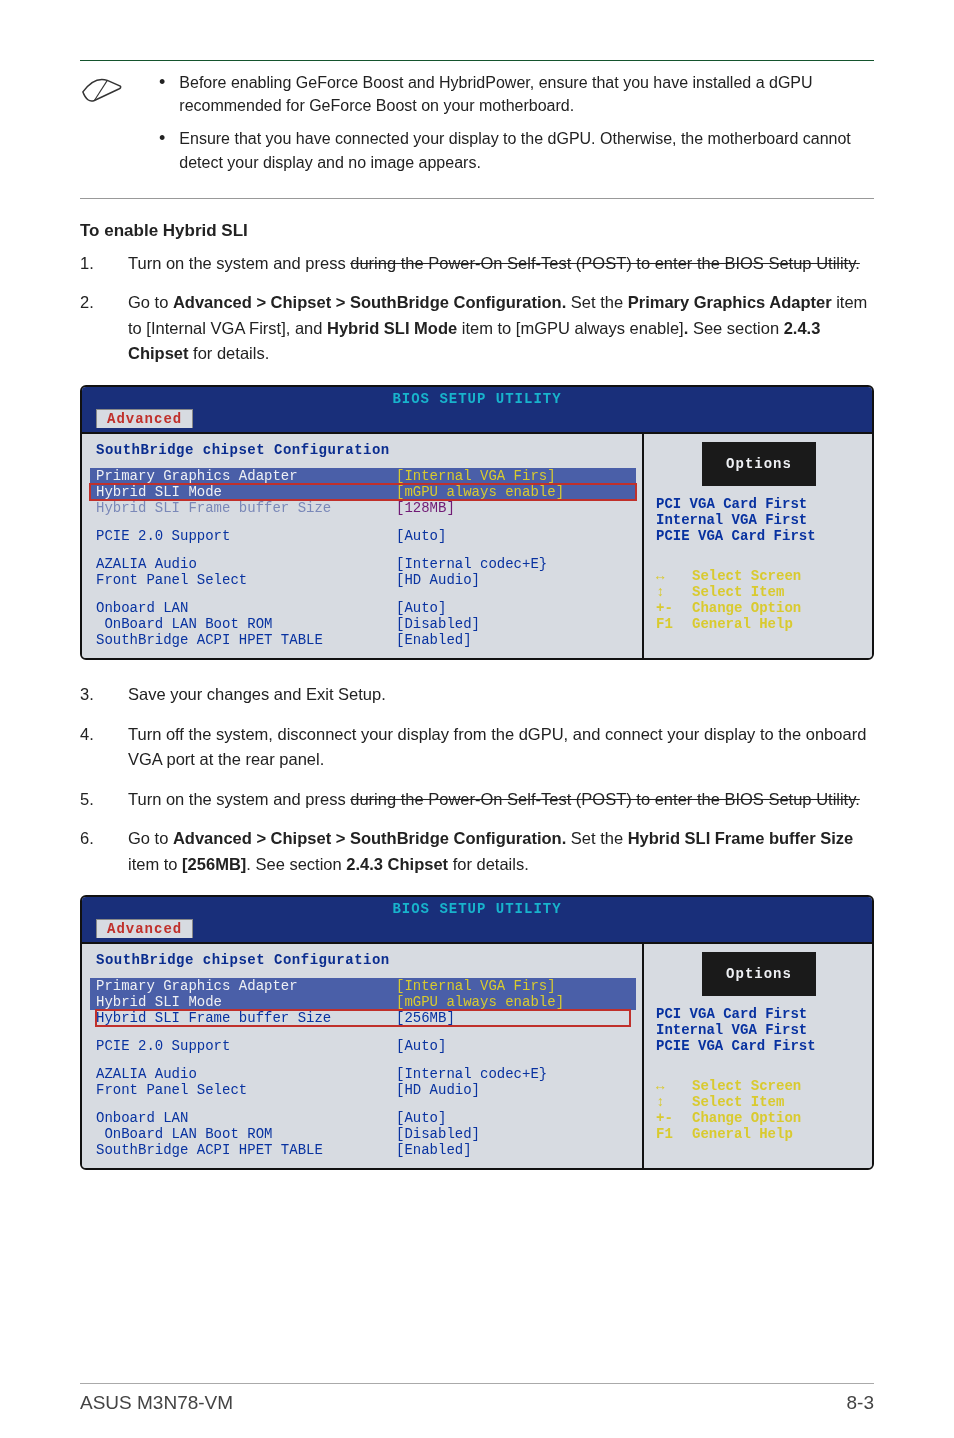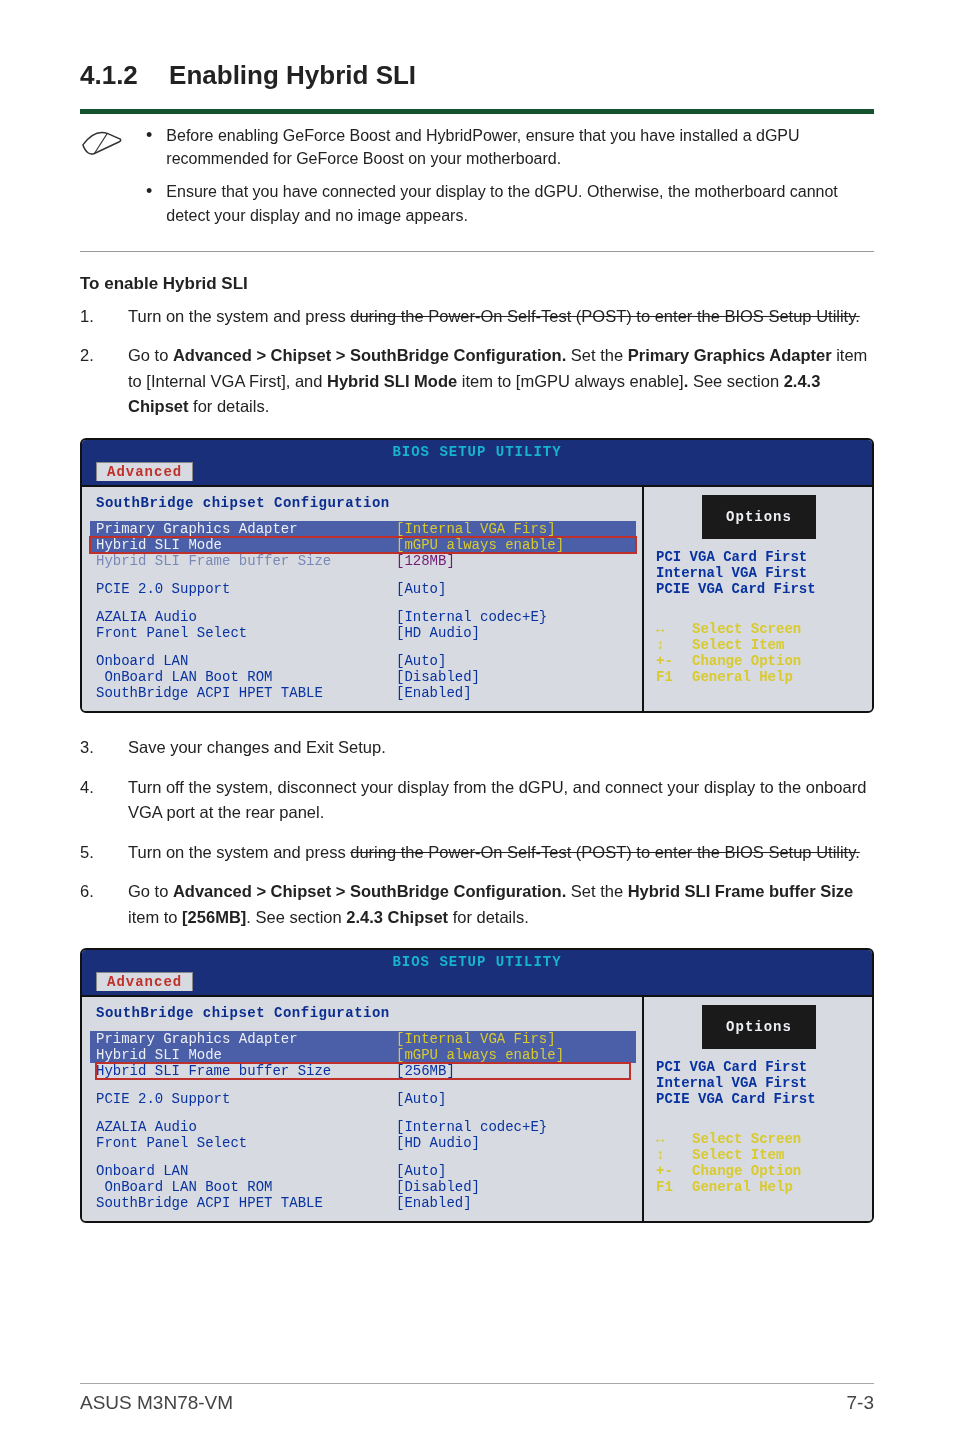--- a/index.html
+++ b/index.html
@@ -31,23 +31,23 @@
   }
   h2.section-heading {
     font-size: 26px;
     font-weight: bold;
     margin: 0 0 18px 0;
   }
   h2.section-heading .sec-num { display:inline-block; margin-right: 24px; }
 
   .note-block {
     display: flex;
-    gap: 20px;
+    gap: 33px;
     align-items: flex-start;
-    border-top: 5px solid #14532d;
+    border-top: 1px solid #14532d;
     border-bottom: 1px solid #999;
     padding: 10px 0 14px 0;
     margin-bottom: 22px;
   }
   .note-icon svg { width: 46px; height: 36px; }
   .note-list { list-style: none; margin: 0; padding: 0; font-size: 16px; line-height: 1.45; }
   .note-list li { display: flex; gap: 14px; margin-bottom: 10px; }
   .note-list li::before { content: "\2022"; font-size: 18px; line-height: 1.3; flex: 0 0 auto; }
 
   .subhead { font-weight: bold; font-size: 17px; margin: 6px 0 10px 0; }
@@ -156,24 +156,20 @@
     font-size: 19px;
     display:flex; justify-content: space-between;
     color: #444;
   }
 </style>
 </head>
 <body>
 
 <div class="page">
 
-  <h2 class="section-heading">
-    <span class="sec-num">4.1.2</span>
-    <span>Enabling Hybrid SLI</span>
-  </h2>
 
   <div class="note-block">
     <div class="note-icon">
       <svg viewBox="0 0 64 44">
         <path d="M4 26 Q20 4 38 10 L56 18 Q58 20 54 22 L20 38 Q10 42 4 26 Z" fill="none" stroke="#333" stroke-width="2"></path>
         <path d="M38 10 L20 38" stroke="#333" stroke-width="1.5"></path>
       </svg>
     </div>
     <ul class="note-list">
       <li>
@@ -320,16 +316,16 @@
               <span class="key">F1</span>
               <span class="txt">General Help</span>
             </div>
           </div>
       </div>
     </div>
   </div>
 
   <div class="footer">
     <span>ASUS M3N78-VM</span>
-    <span>7-3</span>
+    <span>8-3</span>
   </div>
 
 </div>
 
 </body></html>

